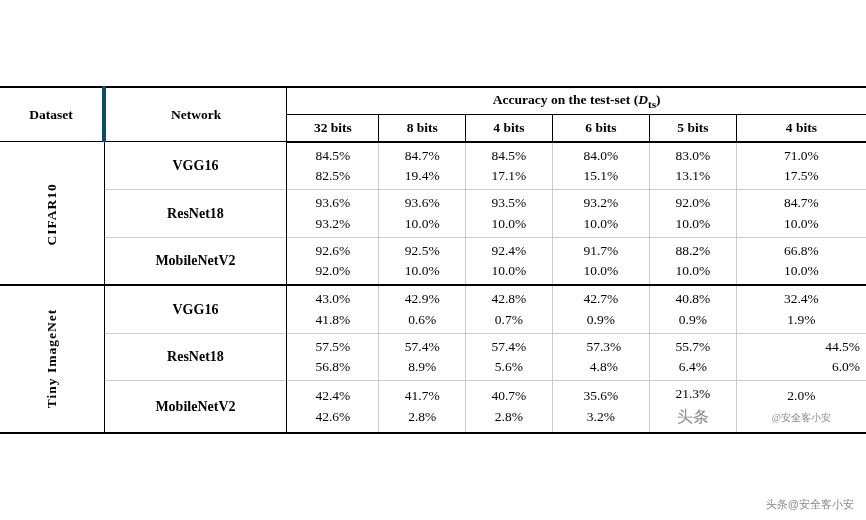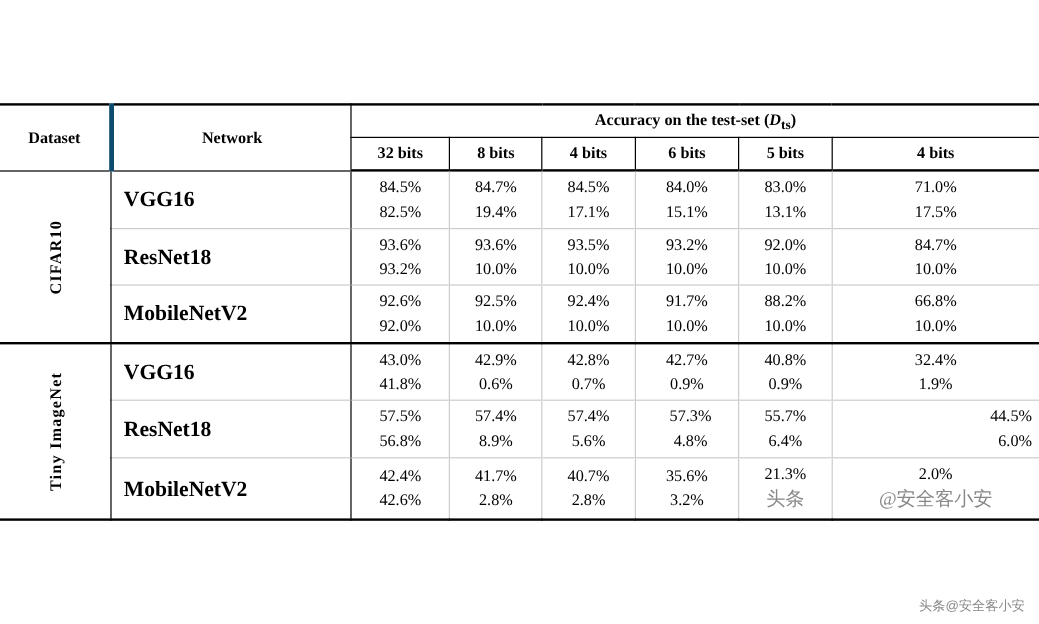--- a/index.html
+++ b/index.html
@@ -46,25 +46,26 @@
       vertical-align: middle;
       border-right: 1px solid #000;
       padding: 4px 8px;
       writing-mode: vertical-rl;
       transform: rotate(180deg);
       letter-spacing: 1px;
       font-size: 13.5px;
     }
 
     .network-cell {
+      text-align: center;
       font-weight: bold;
       vertical-align: middle;
       border-right: 1px solid #000;
       padding: 4px 10px;
-      font-size: 18px;
+      font-size: 14px;
       white-space: nowrap;
     }
 
     .data-cell {
       text-align: center;
       vertical-align: middle;
       padding: 3px 6px;
       line-height: 1.5;
       font-size: 13.5px;
     }
@@ -165,19 +166,19 @@
           <td class="data-cell" style="border-left: 1px solid rgb(204, 204, 204);">55.7%<br>6.4%</td>
           <td class="data-cell" style="border-left: 1px solid rgb(204, 204, 204); text-align: right;">44.5%<br>6.0%</td>
         </tr>
         <tr class="inner-divider">
           <td class="network-cell"><b>MobileNetV2</b></td>
           <td class="data-cell" style="border-left: 1px solid rgb(0, 0, 0);">42.4%<br>42.6%</td>
           <td class="data-cell" style="border-left: 1px solid rgb(204, 204, 204);">41.7%<br>2.8%</td>
           <td class="data-cell" style="border-left: 1px solid rgb(204, 204, 204);">40.7%<br>2.8%</td>
           <td class="data-cell" style="border-left: 1px solid rgb(204, 204, 204);">35.6%<br>3.2%</td>
           <td class="data-cell" style="border-left: 1px solid rgb(204, 204, 204);">21.3%<br><span style="font-size:16px; color:#888;">头条</span></td>
-          <td class="data-cell" style="border-left: 1px solid rgb(204, 204, 204); margin-top: 16px;">2.0%<br><span style="font-size:16px; color:#888;">@安全客小安</span></td>
+          <td class="data-cell" style="border-left: 1px solid rgb(204, 204, 204); margin-top: 16px;">2.0%<br><span style="font-size:10px; color:#888;">@安全客小安</span></td>
         </tr>
       </tbody>
   </table>
 
   <div class="watermark">头条@安全客小安</div>
 </div>
 
 </body></html>

